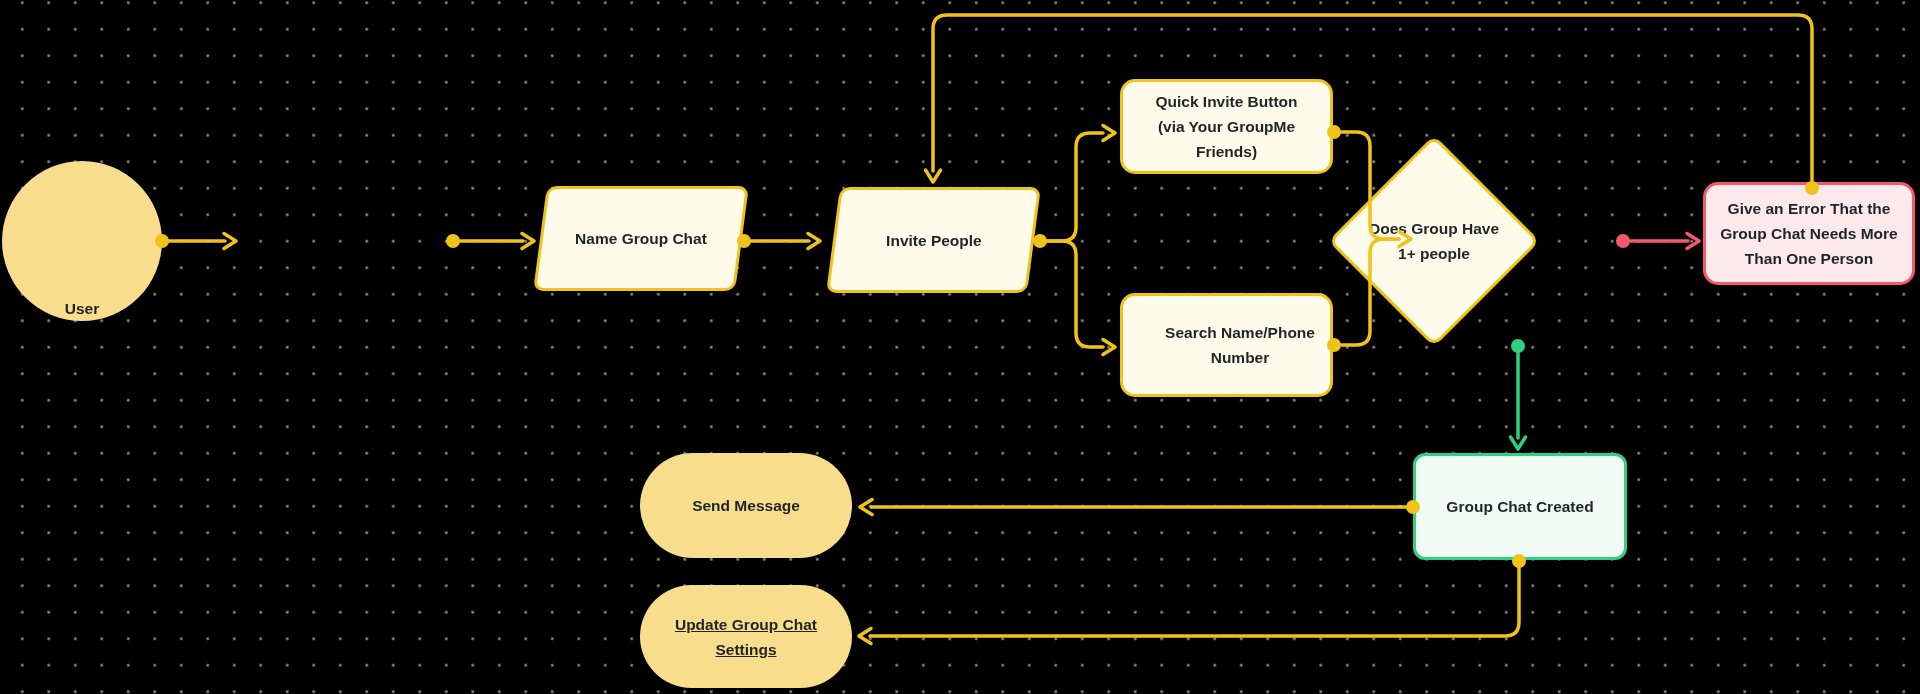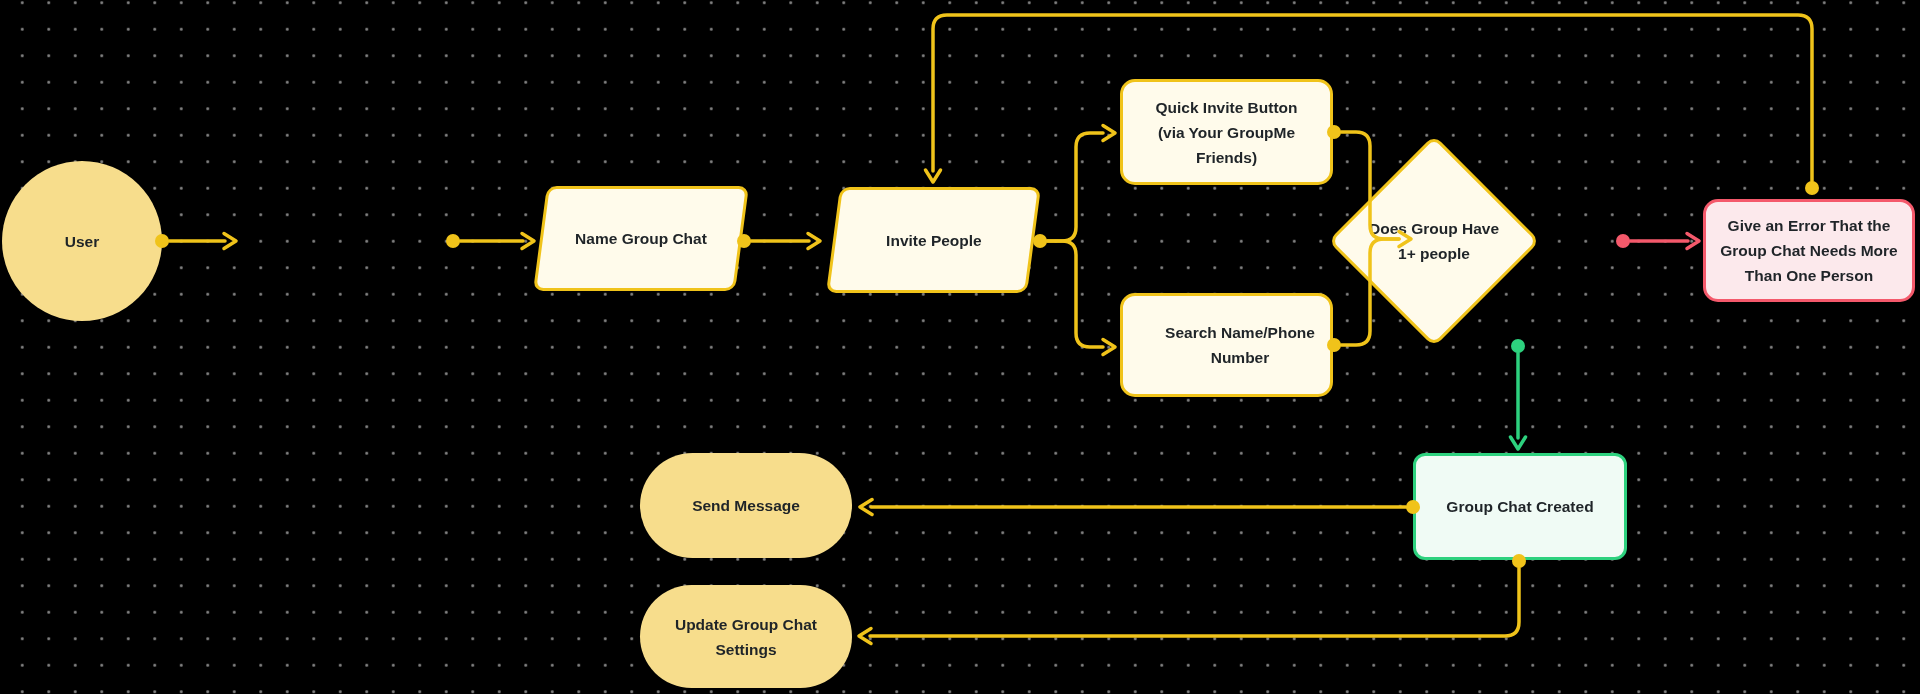--- a/index.html
+++ b/index.html
@@ -32,20 +32,21 @@
     z-index:1;
   }
   .label{
     display:block;text-align:center;
     font-size:15.5px;line-height:25px;font-weight:600;
     color:var(--text);
   }
   .circle{
     background:var(--node-yellow);
     border-radius:50%;
+    align-items:flex-end;
   }
   .pill{
     background:var(--node-yellow);
     border-radius:54px;
   }
   .rect{
     background:var(--node-cream);
     border:3.5px solid var(--edge-yellow);
     border-radius:15px;
   }
@@ -85,46 +86,46 @@
 
 
   <div class="node para" style="left:540px;top:186px;width:202px;height:105px;">
     <span class="label" style="width:180px">Name Group Chat</span>
   </div>
 
   <div class="node para" style="left:833px;top:187px;width:201px;height:106px;">
     <span class="label" style="width:170px">Invite People</span>
   </div>
 
-  <div class="node rect" style="left:1120px;top:79px;width:213px;height:106px;">
+  <div class="node rect" style="left:1120px;top:79px;width:213px;height:95px;">
     <span class="label" style="width:172px">Quick Invite Button (via Your GroupMe Friends)</span>
   </div>
 
   <div class="node rect" style="left:1120px;top:293px;width:213px;height:104px;justify-content:flex-end;">
     <span class="label" style="width:180px">Search Name/Phone Number</span>
   </div>
 
   <div class="diamond-wrap" style="left:1359px;top:166px;width:150px;height:150px;">
     <div class="diamond-shape"></div>
     <span class="label" style="width:170px">Does Group Have 1+ people</span>
   </div>
 
-  <div class="node rect pink" style="left:1703px;top:199px;width:212px;height:103px;">
+  <div class="node rect pink" style="left:1703px;top:182px;width:212px;height:103px;">
     <span class="label" style="width:196px">Give an Error That the Group Chat Needs More Than One Person</span>
   </div>
 
   <div class="node pill" style="left:640px;top:453px;width:212px;height:105px;">
     <span class="label" style="width:170px">Send Message</span>
   </div>
 
   <div class="node rect mint" style="left:1413px;top:453px;width:214px;height:107px;">
     <span class="label" style="width:190px">Group Chat Created</span>
   </div>
 
-  <div class="node pill" style="left:640px;top:585px;width:212px;height:103px;">
+  <div class="node pill" style="left:640px;top:585px;width:212px;height:103px;text-decoration:underline;">
     <span class="label" style="width:165px">Update Group Chat Settings</span>
   </div>
 
   <svg class="wires" width="1920" height="694" viewBox="0 0 1920 694">
 
     <g class="edge yellow">
       <path d="M 169 241 L 225 241"></path>
       <path d="M 224 233.5 L 236 241 L 224 248.5"></path>
       <circle class="dot" cx="162" cy="241" r="7"></circle>
     </g>

